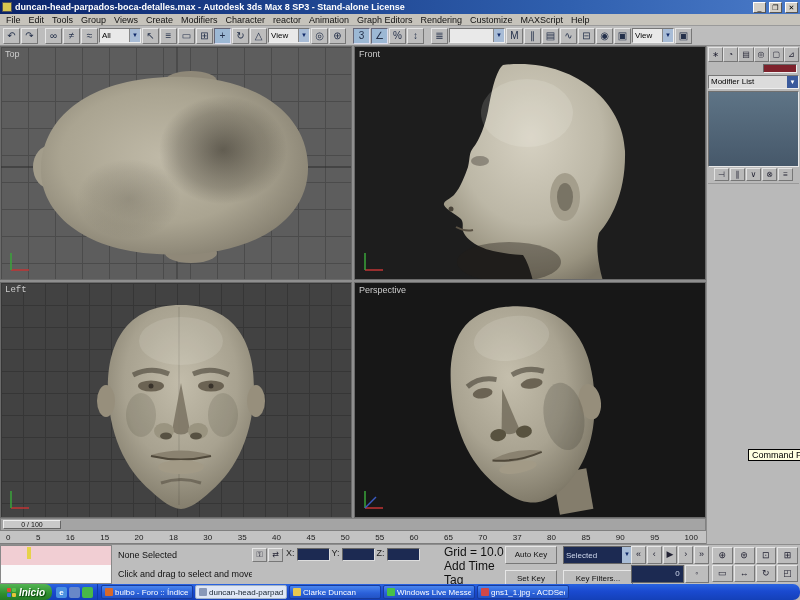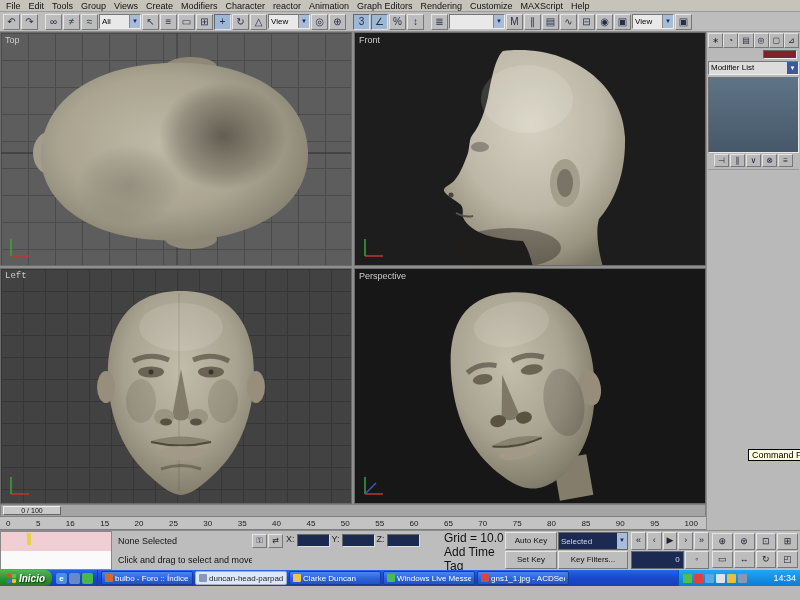--- a/index.html
+++ b/index.html
@@ -65,21 +65,21 @@
   .listener-white{flex:1;background:#fafafa;}
   .listener-cursor{position:absolute;left:26px;top:1px;width:4px;height:12px;background:#e6d24a;}
   .status-msgs{flex:1;min-width:0;display:flex;flex-direction:column;justify-content:space-around;font-size:9px;color:#111;padding-left:6px;overflow:hidden;}
   .status-msgs div{white-space:nowrap;overflow:hidden;}
   .lock-col{width:34px;display:flex;align-items:flex-start;gap:1px;padding-top:3px;flex:none;}
   .mini-btn{width:15px;height:14px;background:#bdbdbd;border:1px solid #e6e6e6;border-right-color:#777;border-bottom-color:#777;font-size:8px;line-height:12px;text-align:center;color:#223;}
   .coords{width:158px;display:flex;align-items:flex-start;gap:2px;padding-top:3px;flex:none;}
   .coord-label{font-size:9px;color:#222;}
   .coord-field{width:33px;height:13px;background:#1c2a52;border:1px solid #666;border-right-color:#ddd;border-bottom-color:#ddd;color:#cdd6ea;font-size:8px;line-height:11px;padding:0 2px;}
   .grid-col{width:60px;display:flex;flex-direction:column;justify-content:space-around;font-size:12px;color:#111;flex:none;}
-  .ak-col{width:126px;display:grid;grid-template-columns:52px 70px;grid-auto-rows:18px;gap:1px;padding:1px;flex:none;}
+  .ak-col{width:126px;display:grid;grid-template-columns:52px 70px;grid-auto-rows:18px;gap:6px;padding:1px;flex:none;}
   .gray-btn{background:#bdbdbd;border:1px solid #e6e6e6;border-right-color:#777;border-bottom-color:#777;font-size:8px;color:#111;text-align:center;line-height:15px;overflow:hidden;white-space:nowrap;}
   .sel-dd{background:#1c2a52;border:1px solid #666;color:#cfd8ec;font-size:8px;display:flex;align-items:center;overflow:hidden;}
   .sel-dd-v{flex:1;padding:0 2px;white-space:nowrap;overflow:hidden;}
   .sel-dd-a{width:10px;height:100%;background:#a8bcd6;color:#102a6a;font-size:6px;text-align:center;line-height:15px;flex:none;}
   .play-col{width:80px;display:flex;flex-direction:column;gap:1px;padding:1px;flex:none;}
   .play-row{display:flex;gap:1px;flex:1;}
   .pb-btn{flex:1;background:#bdbdbd;border:1px solid #e6e6e6;border-right-color:#777;border-bottom-color:#777;font-size:9px;text-align:center;line-height:15px;color:#223;}
   .frame-field{flex:2;background:#1c2a52;border:1px solid #666;color:#cfd8ec;font-size:8px;text-align:right;padding:0 3px;line-height:15px;}
   .nav-grid{width:90px;display:grid;grid-template-columns:repeat(4,1fr);grid-template-rows:1fr 1fr;gap:1px;padding:2px;flex:none;}
   .nav-btn{background:#bdbdbd;border:1px solid #e6e6e6;border-right-color:#777;border-bottom-color:#777;font-size:9px;text-align:center;color:#223;line-height:14px;overflow:hidden;}
@@ -101,20 +101,27 @@
   .clock{margin-left:auto;color:#fff;font-size:9px;}
 
   
   .tooltip{position:absolute;left:748px;top:449px;background:#ffffe1;border:1px solid #000;font-size:9px;padding:0 3px;color:#000;z-index:20;white-space:nowrap;}
 </style>
 </head>
 <body>
 
 <div class="app">
 
+  <div class="titlebar">
+    <div class="title-ico"></div>
+    <div class="title-text">duncan-head-parpados-boca-detalles.max - Autodesk 3ds Max 8 SP3 - Stand-alone License</div>
+    <div class="win-btn">_</div>
+    <div class="win-btn">❐</div>
+    <div class="win-btn">✕</div>
+  </div>
 
   <div class="menubar">
       <div class="menu-item">File</div>
       <div class="menu-item">Edit</div>
       <div class="menu-item">Tools</div>
       <div class="menu-item">Group</div>
       <div class="menu-item">Views</div>
       <div class="menu-item">Create</div>
       <div class="menu-item">Modifiers</div>
       <div class="menu-item">Character</div>
@@ -321,31 +328,31 @@
       <div class="timeline">
         <div class="time-slider">0 / 100</div>
       </div>
 
       <div class="trackbar">
           <span class="tick">0</span>
           <span class="tick">5</span>
           <span class="tick">16</span>
           <span class="tick">15</span>
           <span class="tick">20</span>
-          <span class="tick">25</span>
+          <span class="tick">18</span>
           <span class="tick">30</span>
           <span class="tick">35</span>
           <span class="tick">40</span>
           <span class="tick">45</span>
           <span class="tick">50</span>
           <span class="tick">55</span>
           <span class="tick">60</span>
           <span class="tick">65</span>
           <span class="tick">70</span>
-          <span class="tick">75</span>
+          <span class="tick">37</span>
           <span class="tick">80</span>
           <span class="tick">85</span>
           <span class="tick">90</span>
           <span class="tick">95</span>
           <span class="tick">100</span>
         </div>
     </div>
 
     <div class="cmd-panel">
       <div class="cp-tabs">
@@ -465,25 +472,16 @@
         </div>
         <div class="task">
           <span class="task-ico" style="background: rgb(72, 192, 72);"></span>
           <span class="task-label">Windows Live Messenger</span>
         </div>
         <div class="task">
           <span class="task-ico" style="background: rgb(208, 72, 72);"></span>
           <span class="task-label">gns1_1.jpg - ACDSee v5.0</span>
         </div>
       </div>
-    <div class="tray">
-      <span class="tray-ico" style="background: rgb(76, 194, 76);"></span>
-        <span class="tray-ico" style="background: rgb(224, 64, 64);"></span>
-        <span class="tray-ico" style="background: rgb(88, 168, 232);"></span>
-        <span class="tray-ico" style="background: rgb(221, 228, 238);"></span>
-        <span class="tray-ico" style="background: rgb(232, 192, 64);"></span>
-        <span class="tray-ico" style="background: rgb(136, 152, 176);"></span>
-        <span class="clock">14:34</span>
-    </div>
   </div>
 
   <div class="tooltip">Command Panel</div>
 </div>
 
 </body></html>

